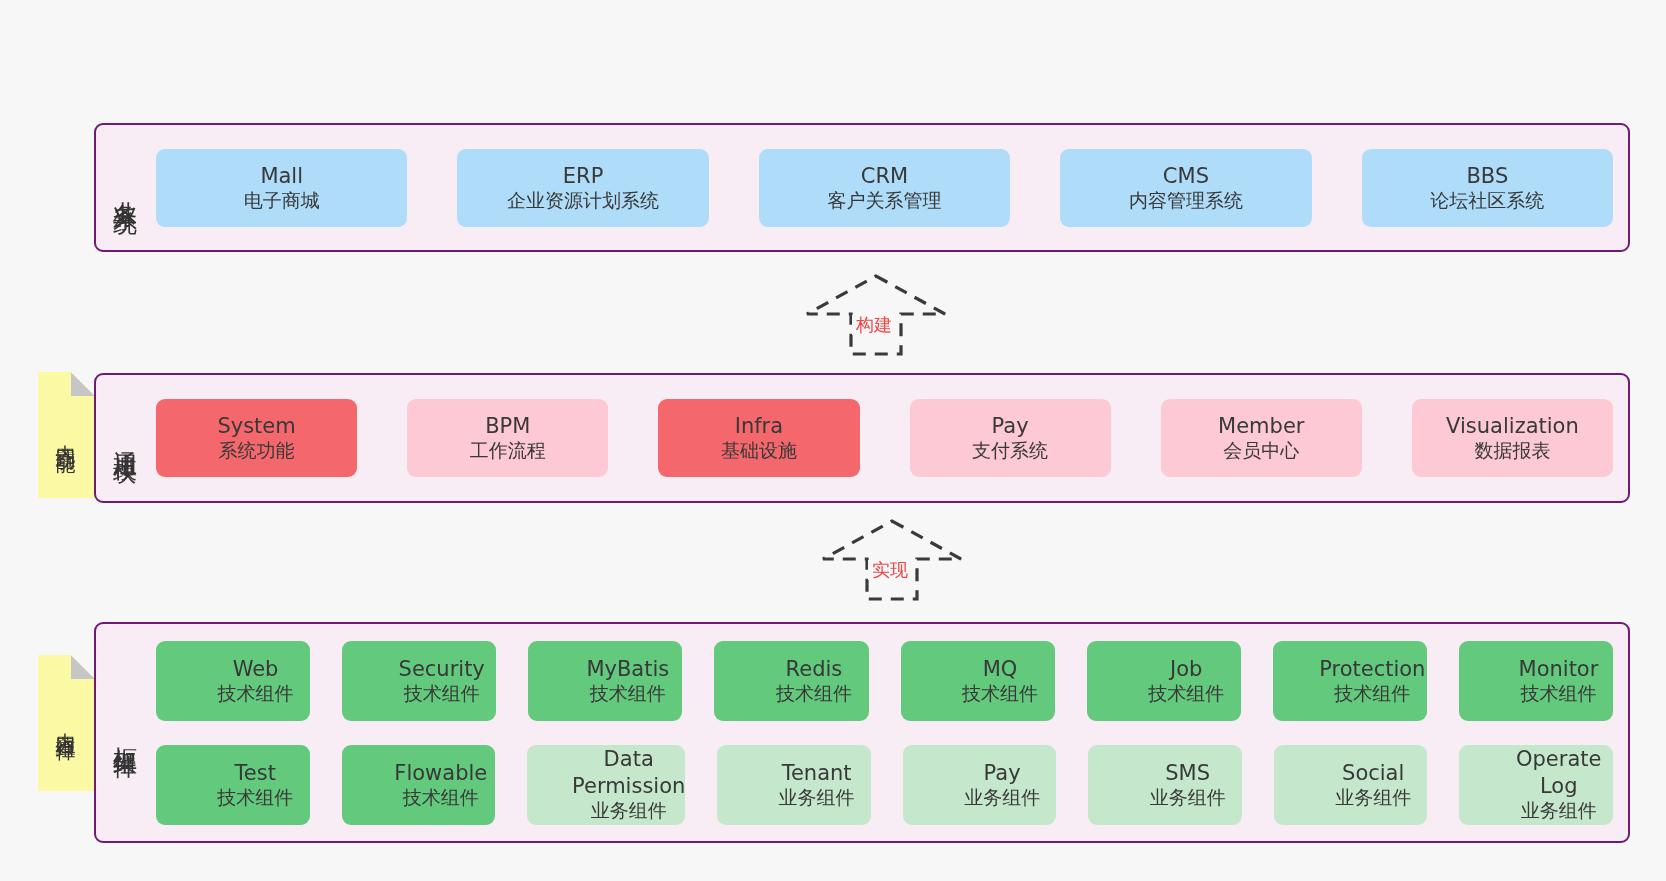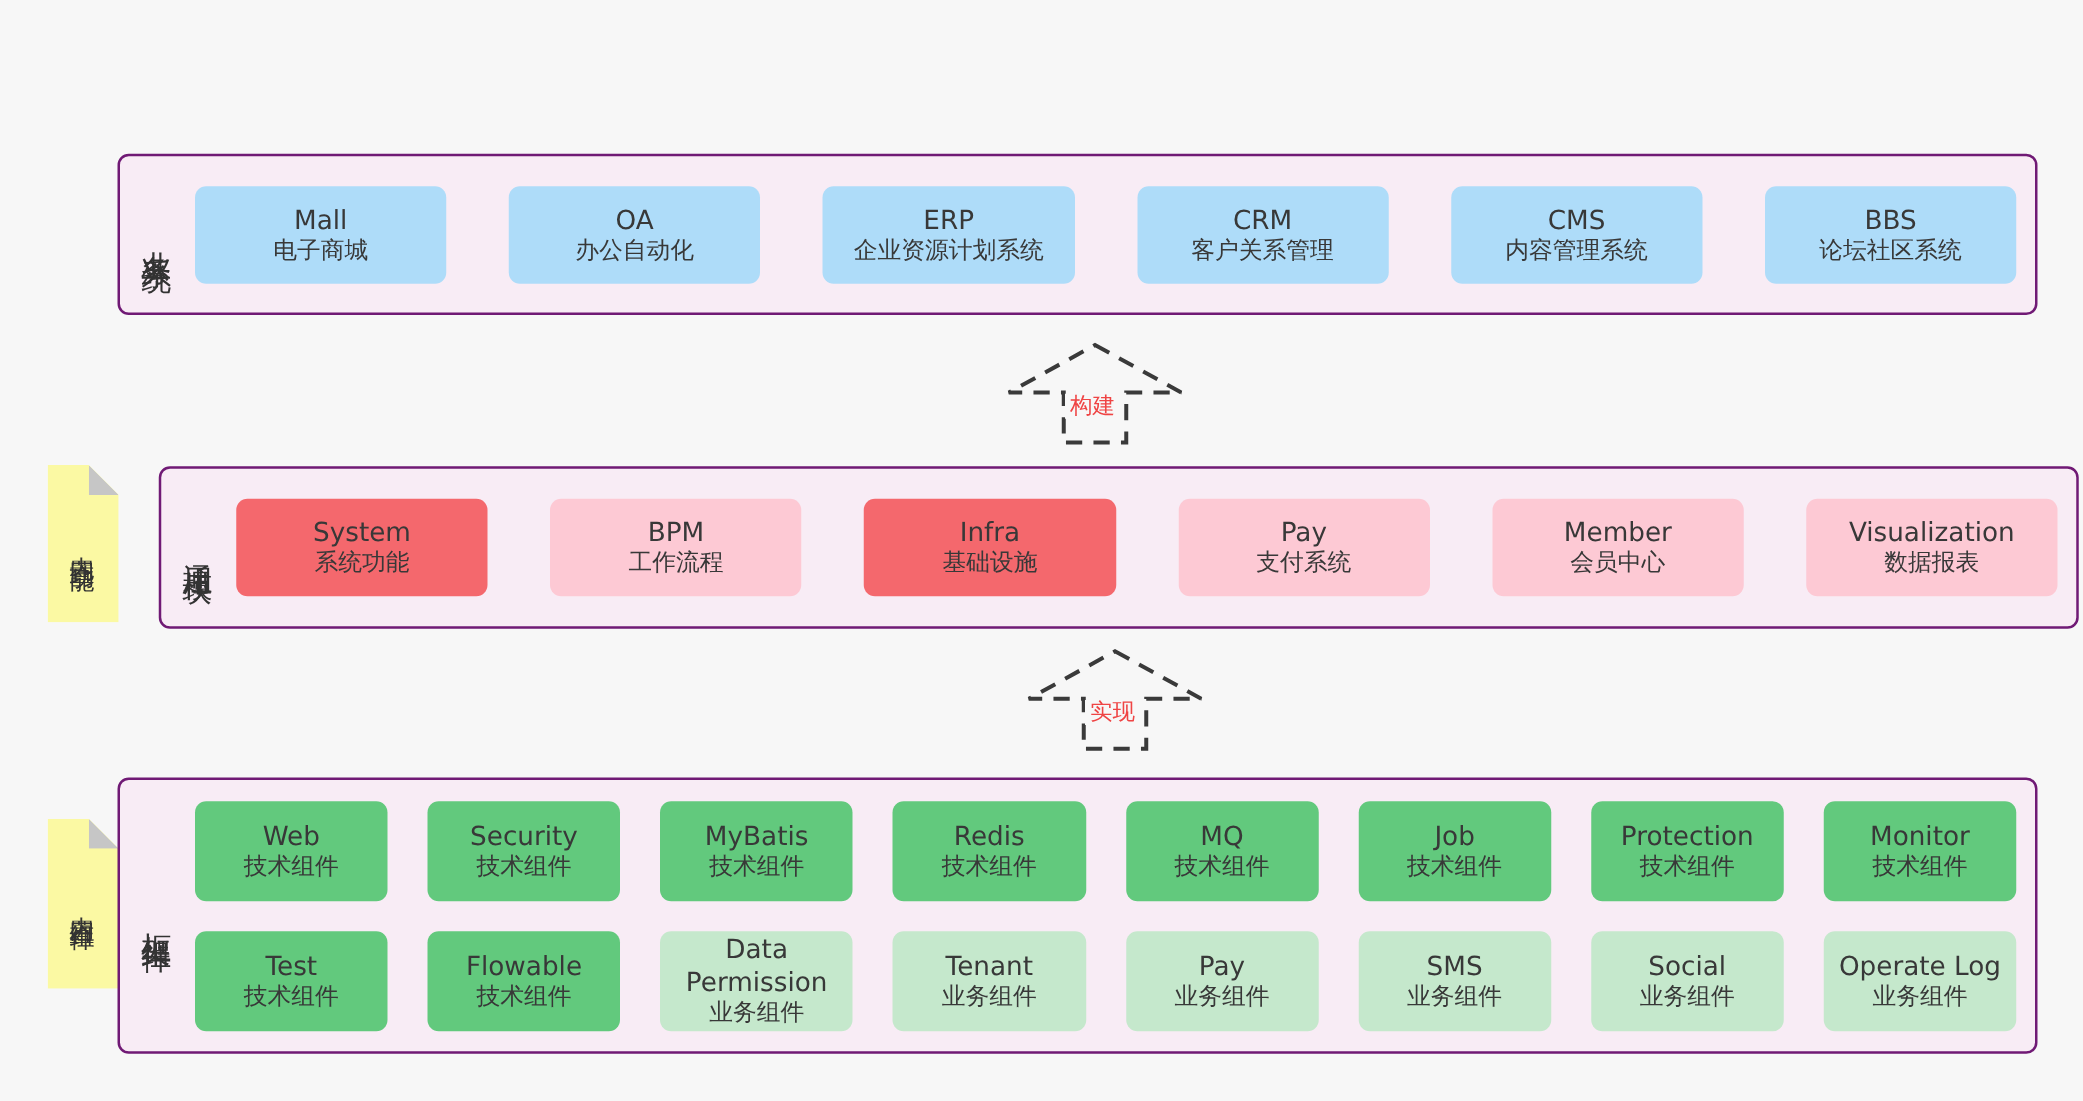--- a/index.html
+++ b/index.html
@@ -16,21 +16,21 @@
   .layer {
     position:absolute; left:94px; width:1536px;
     box-sizing:border-box;
     background:#f8ecf5;
     border:2px solid #701a75;
     border-radius:9px;
     display:flex;
     z-index:2;
   }
   .layer-1 { top:123px; height:129px; }
-  .layer-2 { top:373px; height:130px;margin-left:33px; }
+  .layer-2 { top:373px; height:130px; }
   .layer-3 { top:622px; height:221px; }
 
   .layer-label {
     width:58px;
     display:flex; align-items:center; justify-content:center;
     writing-mode:vertical-rl; text-orientation:upright;
     font-size:24px; letter-spacing:3px; color:#333;
   }
 
   .boxes {
@@ -46,21 +46,21 @@
   .grid .row { display:flex; gap:32px; }
 
   .box {
     flex:1; height:78px;
     border-radius:9px;
     display:flex; flex-direction:column;
     justify-content:center; align-items:center;
     text-align:center;
     line-height:1.25;
   }
-  .grid .box { height:80px; }
+  .grid .box { height:80px;padding-left:45px; }
   .box-title { font-size:21px; }
   .box-sub   { font-size:19px; }
 
   .c-blue   { background:#aedcf9; }
   .c-red    { background:#f4686d; }
   .c-pink   { background:#fdc9d4; }
   .c-green  { background:#62c97d; }
   .c-lgreen { background:#c5e8cc; }
 
   
@@ -105,24 +105,20 @@
 <body>
 
 <div class="layer layer-1">
   <div class="layer-label">业务系统</div>
   <div class="boxes">
     <div class="box c-blue">
       <div class="box-title">Mall</div>
       <div class="box-sub">电子商城</div>
     </div>
     <div class="box c-blue">
-      <div class="box-title">OA</div>
-      <div class="box-sub">办公自动化</div>
-    </div>
-    <div class="box c-blue">
       <div class="box-title">ERP</div>
       <div class="box-sub">企业资源计划系统</div>
     </div>
     <div class="box c-blue">
       <div class="box-title">CRM</div>
       <div class="box-sub">客户关系管理</div>
     </div>
     <div class="box c-blue">
       <div class="box-title">CMS</div>
       <div class="box-sub">内容管理系统</div>

